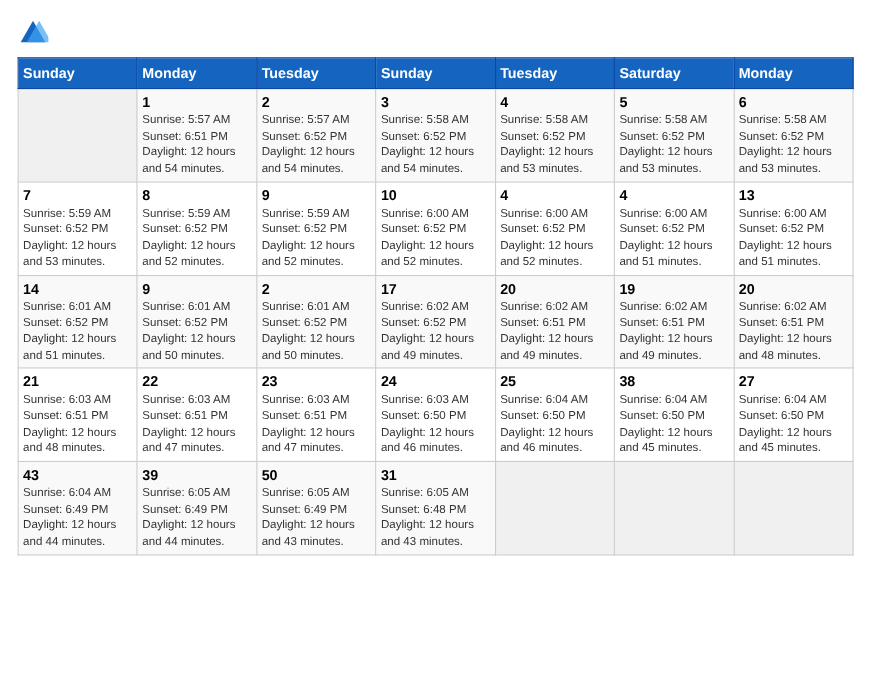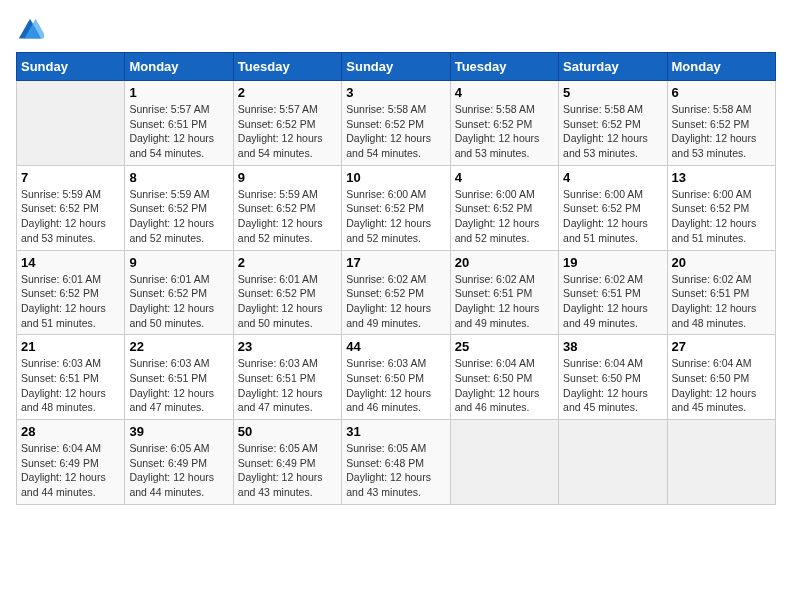--- a/index.html
+++ b/index.html
@@ -215,39 +215,39 @@
         </td>
         <td>
           <div class="day-number">22</div>
           <div class="day-info">Sunrise: 6:03 AM<br>Sunset: 6:51 PM<br>Daylight: 12 hours<br>and 47 minutes.</div>
         </td>
         <td>
           <div class="day-number">23</div>
           <div class="day-info">Sunrise: 6:03 AM<br>Sunset: 6:51 PM<br>Daylight: 12 hours<br>and 47 minutes.</div>
         </td>
         <td>
-          <div class="day-number">44</div>
+          <div class="day-number">24</div>
           <div class="day-info">Sunrise: 6:03 AM<br>Sunset: 6:50 PM<br>Daylight: 12 hours<br>and 46 minutes.</div>
         </td>
         <td>
           <div class="day-number">25</div>
           <div class="day-info">Sunrise: 6:04 AM<br>Sunset: 6:50 PM<br>Daylight: 12 hours<br>and 46 minutes.</div>
         </td>
         <td>
           <div class="day-number">38</div>
           <div class="day-info">Sunrise: 6:04 AM<br>Sunset: 6:50 PM<br>Daylight: 12 hours<br>and 45 minutes.</div>
         </td>
         <td>
           <div class="day-number">27</div>
           <div class="day-info">Sunrise: 6:04 AM<br>Sunset: 6:50 PM<br>Daylight: 12 hours<br>and 45 minutes.</div>
         </td>
       </tr>
       <tr>
         <td>
-          <div class="day-number">28</div>
+          <div class="day-number">43</div>
           <div class="day-info">Sunrise: 6:04 AM<br>Sunset: 6:49 PM<br>Daylight: 12 hours<br>and 44 minutes.</div>
         </td>
         <td>
           <div class="day-number">39</div>
           <div class="day-info">Sunrise: 6:05 AM<br>Sunset: 6:49 PM<br>Daylight: 12 hours<br>and 44 minutes.</div>
         </td>
         <td>
           <div class="day-number">50</div>
           <div class="day-info">Sunrise: 6:05 AM<br>Sunset: 6:49 PM<br>Daylight: 12 hours<br>and 43 minutes.</div>
         </td>

